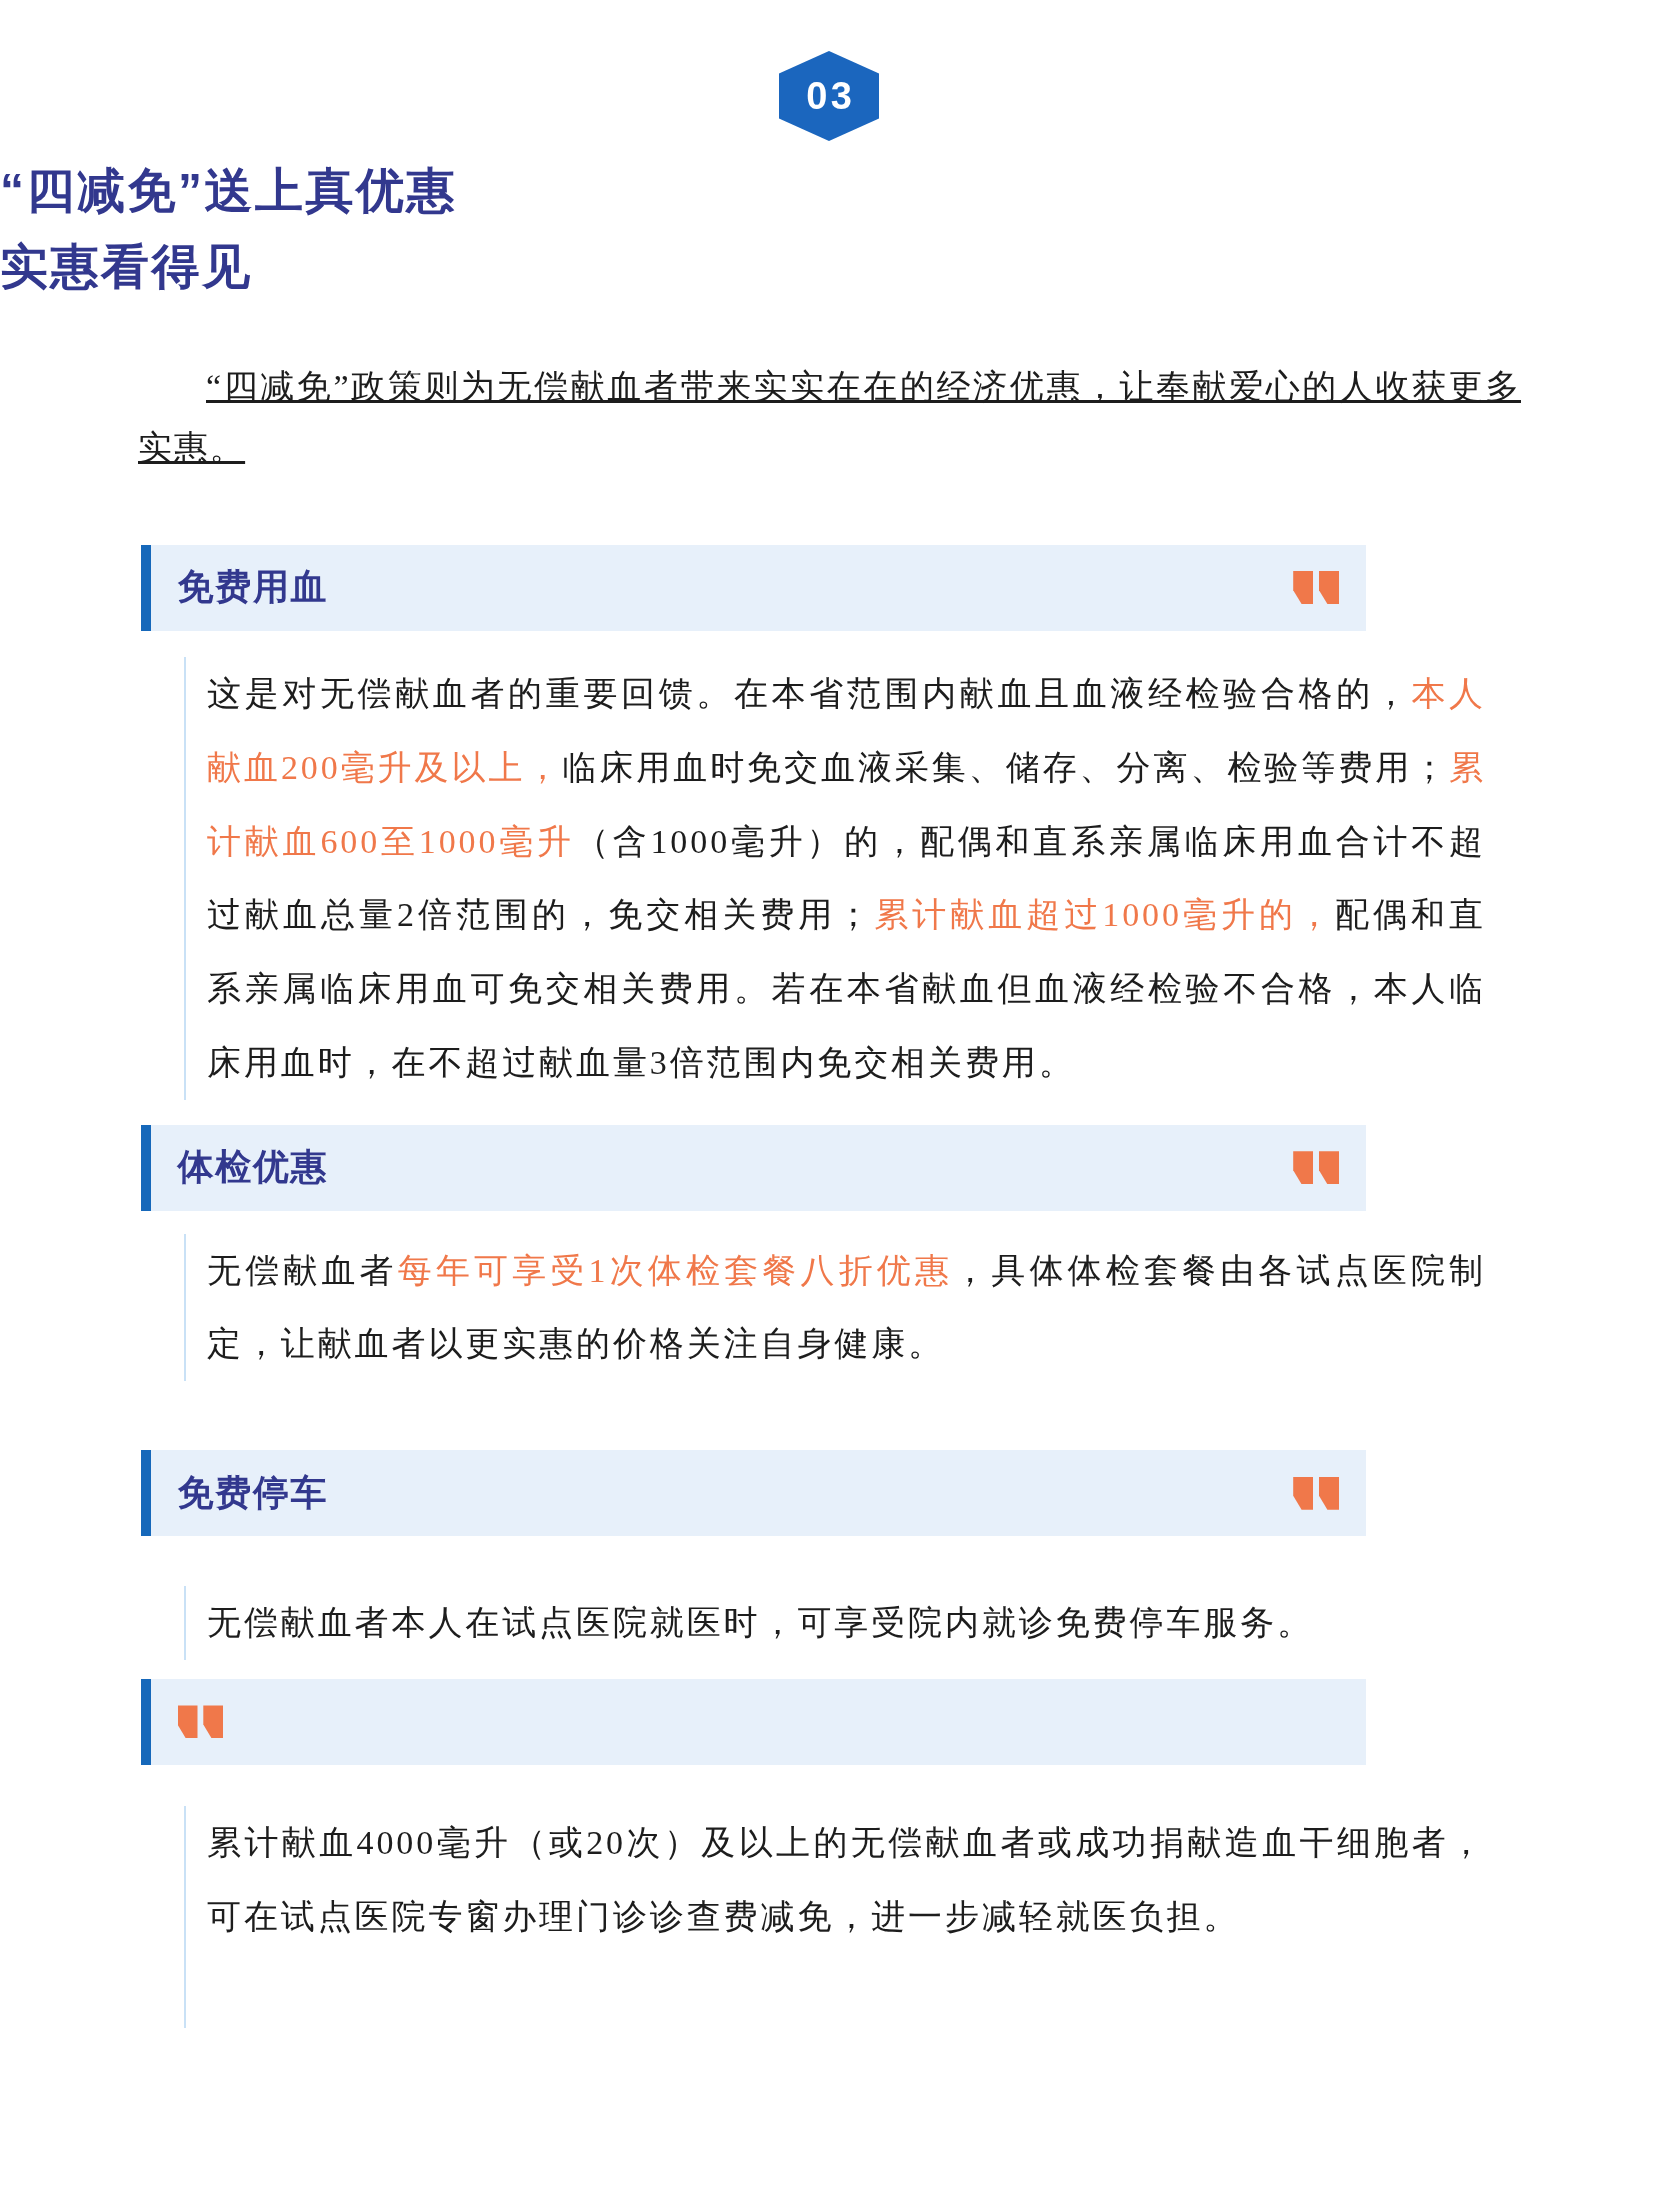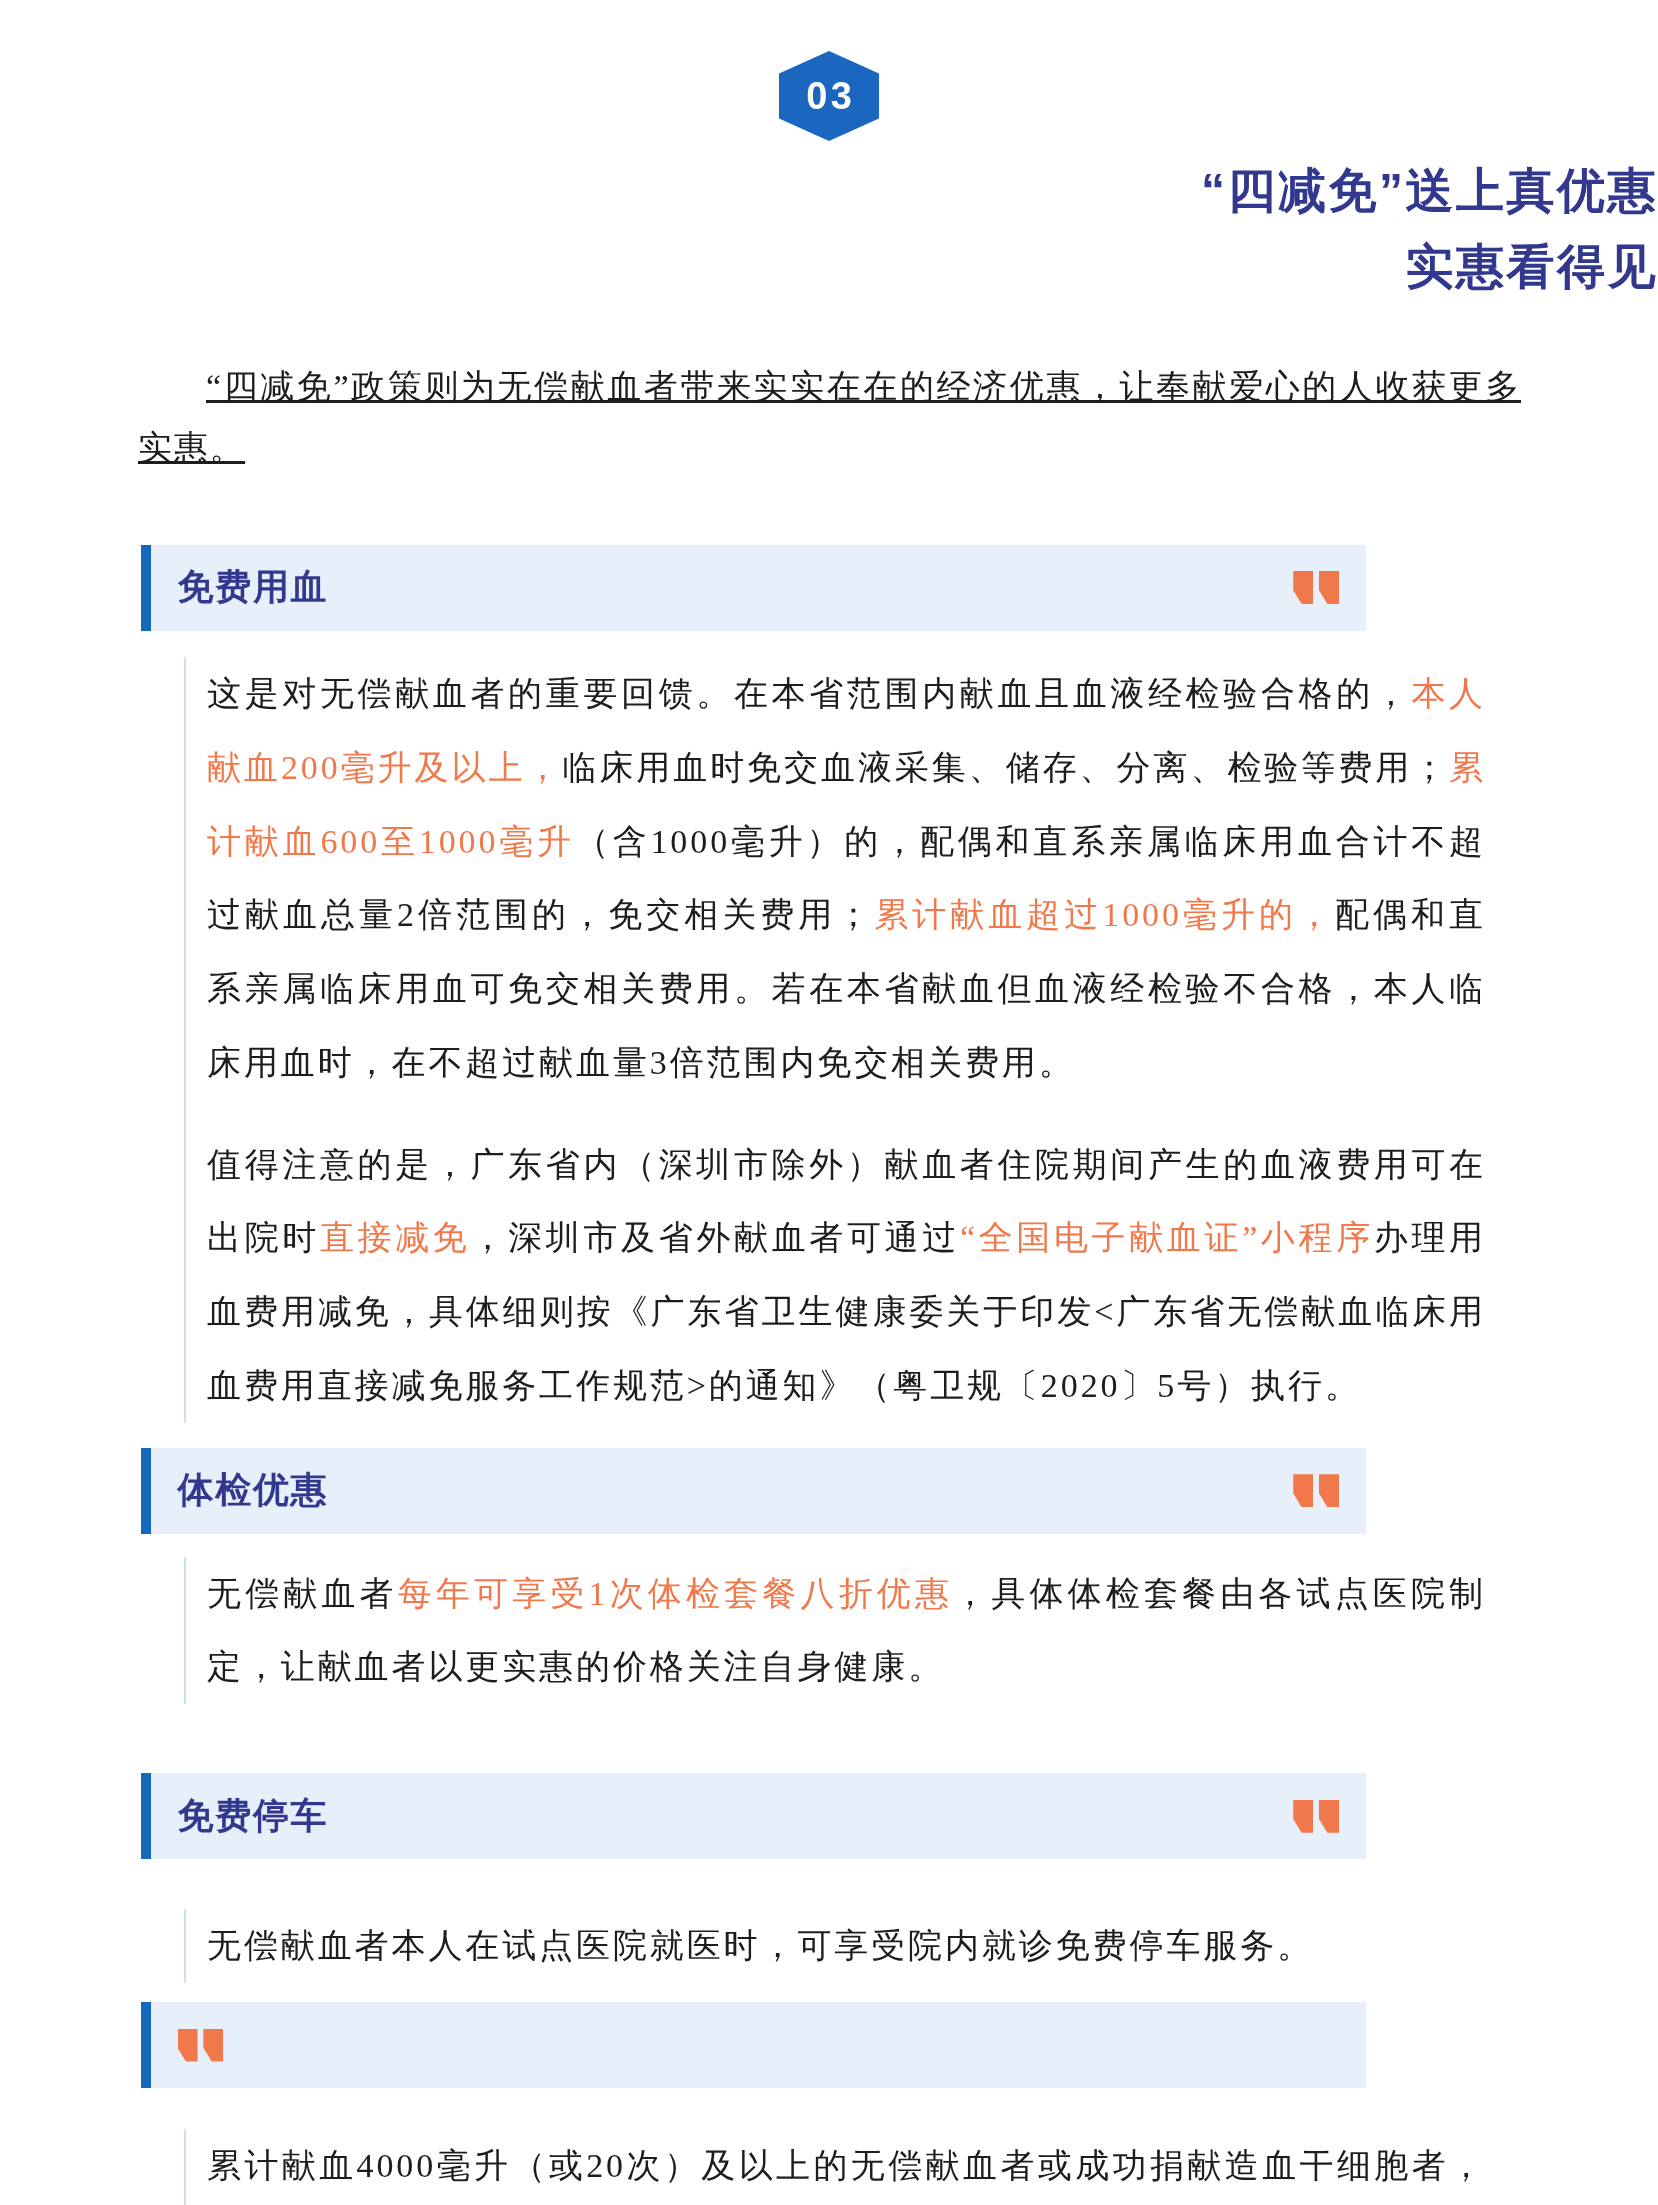--- a/index.html
+++ b/index.html
@@ -11,21 +11,21 @@
   .badge {
     width:100px; height:90px; background:var(--accent_blue,#1B66BE);
     clip-path:polygon(50% 0,100% 25%,100% 75%,50% 100%,0 75%,0 25%);
     margin:51px auto 11.6px auto; display:flex; align-items:center; justify-content:center;
   }
   .badge-num {
     font-family:"Liberation Sans",sans-serif; font-weight:800; font-size:38px;
     color:#ffffff; letter-spacing:3.3px; transform:translateX(1.7px);
   }
   .main-title {
-    text-align:right; font-family:"Liberation Sans",sans-serif; font-weight:800;
+    text-align:left; font-family:"Liberation Sans",sans-serif; font-weight:800;
     font-size:48px; line-height:1.6; color:var(--navy,#32388E); letter-spacing:2.5px;
   }
   .intro {
     margin:50px 137px 0 138px; font-size:34px; line-height:1.8; color:#1d1d1d;
     letter-spacing:1.7px; text-indent:2em; text-align:justify;text-decoration:underline;
   }
   .section-header {
     margin-left:141px; width:1225px; height:86px; background:var(--band_bg,#E7F0FA);
     border-left:10.8px solid var(--bar_blue,#1668BA);
     display:flex; align-items:center; justify-content:space-between;
@@ -77,23 +77,20 @@
   <span class="section-title">免费用血</span>
   <span class="quote-icon">
       <i></i>
       <i></i>
     </span>
 </div>
 <div class="body-block mt-body1">
   <p class="body-text">
     <span>这是对无偿献血者的重要回馈。在本省范围内献血且血液经检验合格的，</span><span class="hl">本人献血200毫升及以上，</span><span>临床用血时免交血液采集、储存、分离、检验等费用；</span><span class="hl">累计献血600至1000毫升</span><span>（含1000毫升）的，配偶和直系亲属临床用血合计不超过献血总量2倍范围的，免交相关费用；</span><span class="hl">累计献血超过1000毫升的，</span><span>配偶和直系亲属临床用血可免交相关费用。若在本省献血但血液经检验不合格，本人临床用血时，在不超过献血量3倍范围内免交相关费用。</span>
   </p>
-  <p class="body-text">
-    <span>值得注意的是，广东省内（深圳市除外）献血者住院期间产生的血液费用可在出院时</span><span class="hl">直接减免</span><span>，深圳市及省外献血者可通过</span><span class="hl">“全国电子献血证”小程序</span><span>办理用血费用减免，具体细则按《广东省卫生健康委关于印发&lt;广东省无偿献血临床用血费用直接减免服务工作规范&gt;的通知》（粤卫规〔2020〕5号）执行。</span>
-  </p>
 </div>
 
 <div class="section-header mt-sec2">
   <span class="section-title">体检优惠</span>
   <span class="quote-icon">
       <i></i>
       <i></i>
     </span>
 </div>
 <div class="body-block mt-body2">

